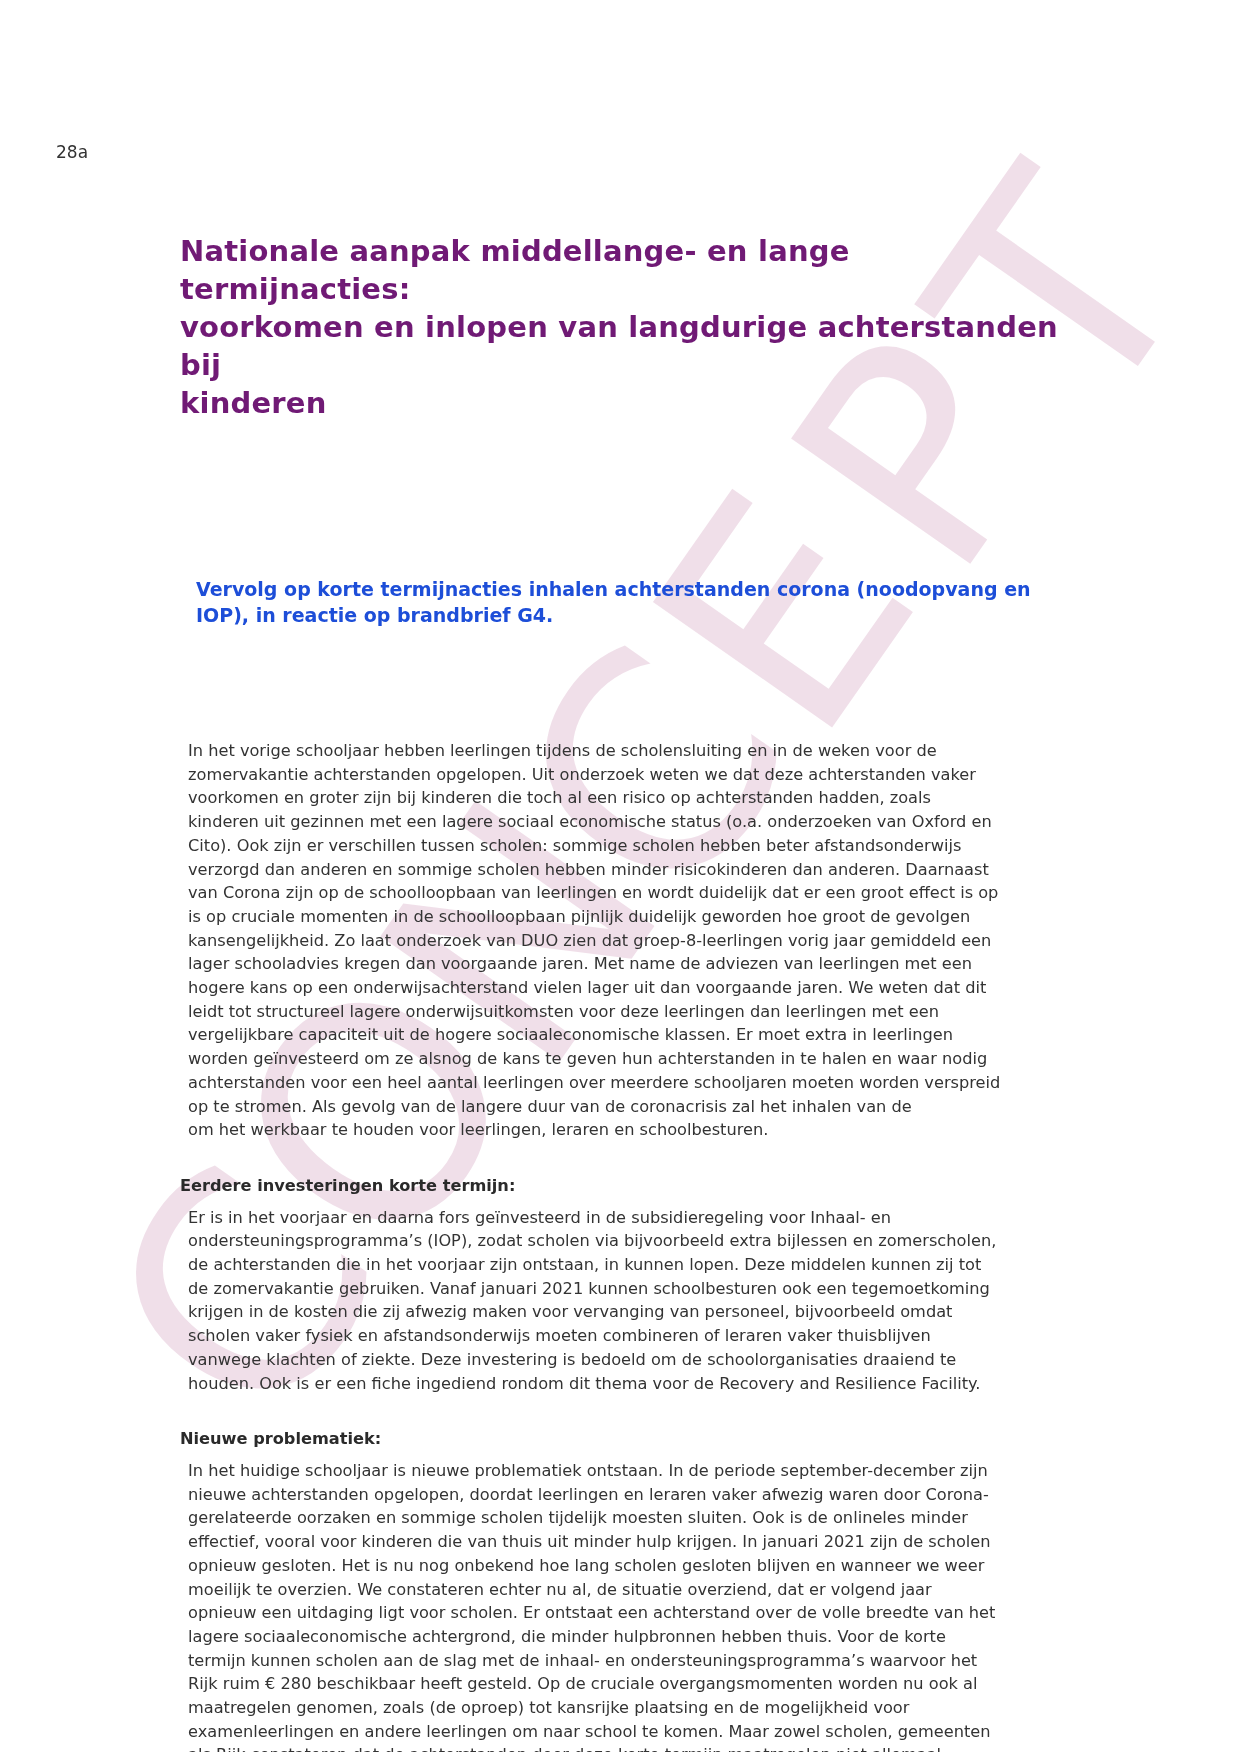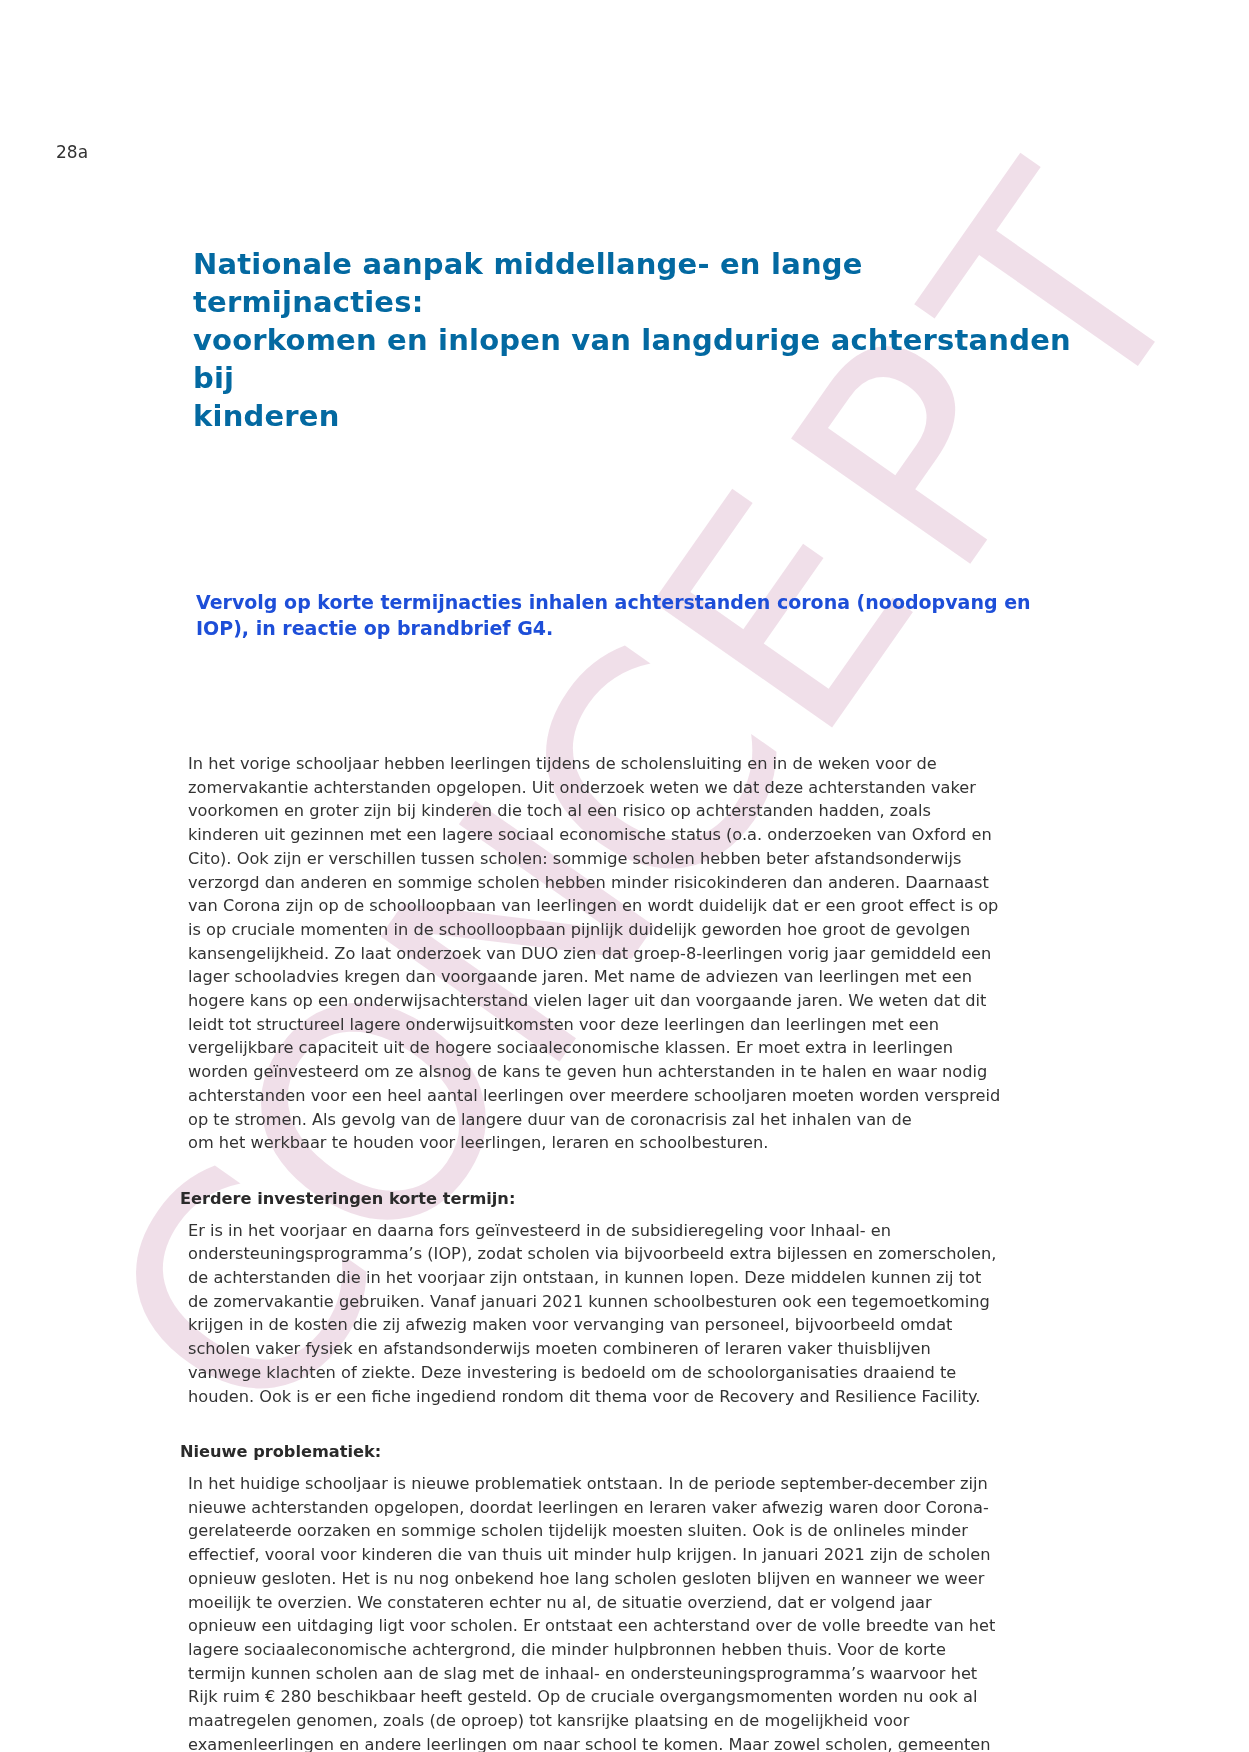--- a/index.html
+++ b/index.html
@@ -1,20 +1,20 @@
 <!DOCTYPE html>
 <html><head>
 <meta charset="utf-8">
 <style>
   html, body { margin:0; padding:0; background:#ffffff; }
   body { width:1249px; height:1752px; position:relative; overflow:hidden;
          font-family:"DejaVu Sans", sans-serif; color:#2e2e2e; }
   .page-num { position:absolute; left:56px; top:142px; font-size:17px; color:#333; }
-  .title { position:absolute; left:180px; top:212px; width:900px; margin:13px;
-           font-size:29px; line-height:38px; font-weight:bold; color:#0369a1; letter-spacing:0.2px; }
+  .title { position:absolute; left:180px; top:212px; width:900px; margin:0;
+           font-size:29px; line-height:38px; font-weight:bold; color:#701a75; letter-spacing:0.2px; }
   .subtitle { position:absolute; left:180px; top:350px; width:900px; margin:16px;
               font-size:19px; line-height:26px; font-weight:bold; color:#1d4ed8; }
   .content { position:absolute; left:180px; top:445px; width:915px; }
   .para { margin:8px; font-size:16.2px; line-height:23.7px; color:#333; }
   .para .line { display:block; white-space:nowrap; }
   .heading { margin:0; font-size:16.2px; line-height:23.7px; font-weight:bold; color:#2a2a2a; }
   .gap { height:24px; }
   .watermark { position:absolute; left:150px; top:560px; width:1000px; height:700px;
                pointer-events:none; z-index:0; }
   .watermark span { position:absolute; font-family:"DejaVu Sans", sans-serif; font-size:300px;

